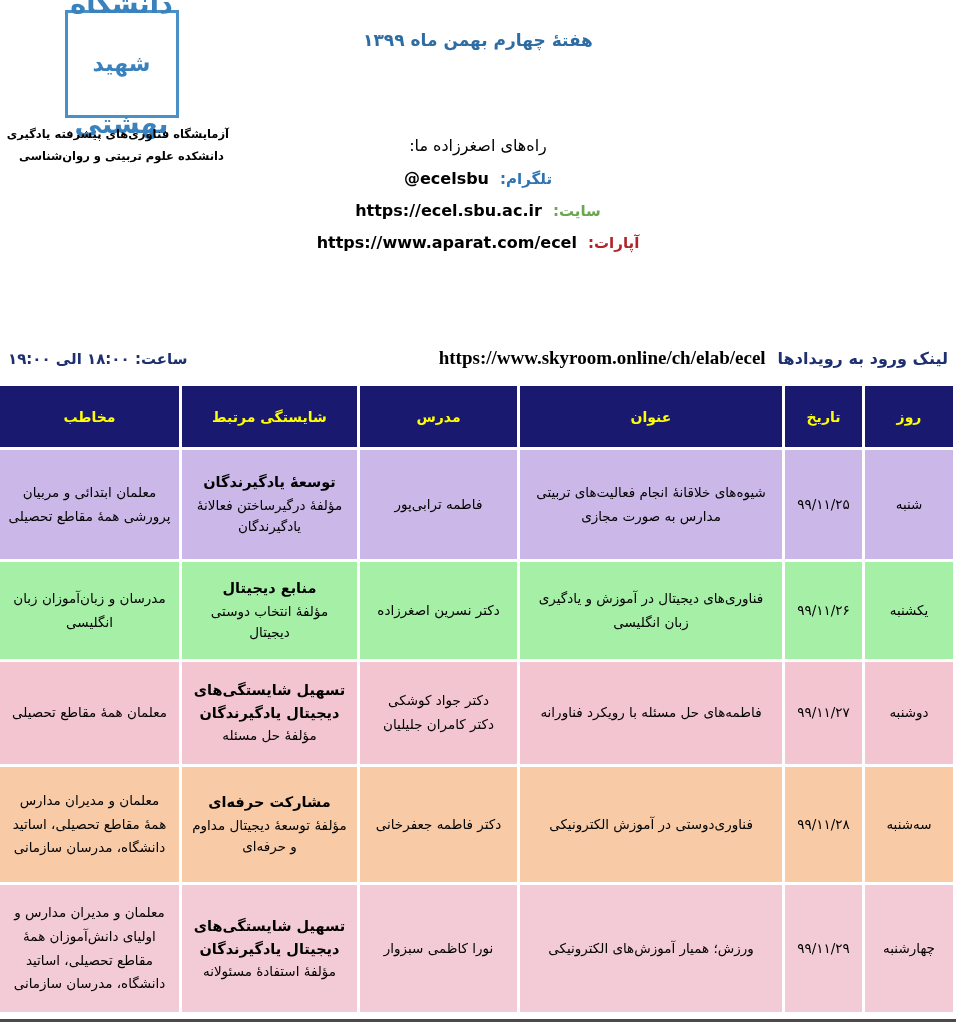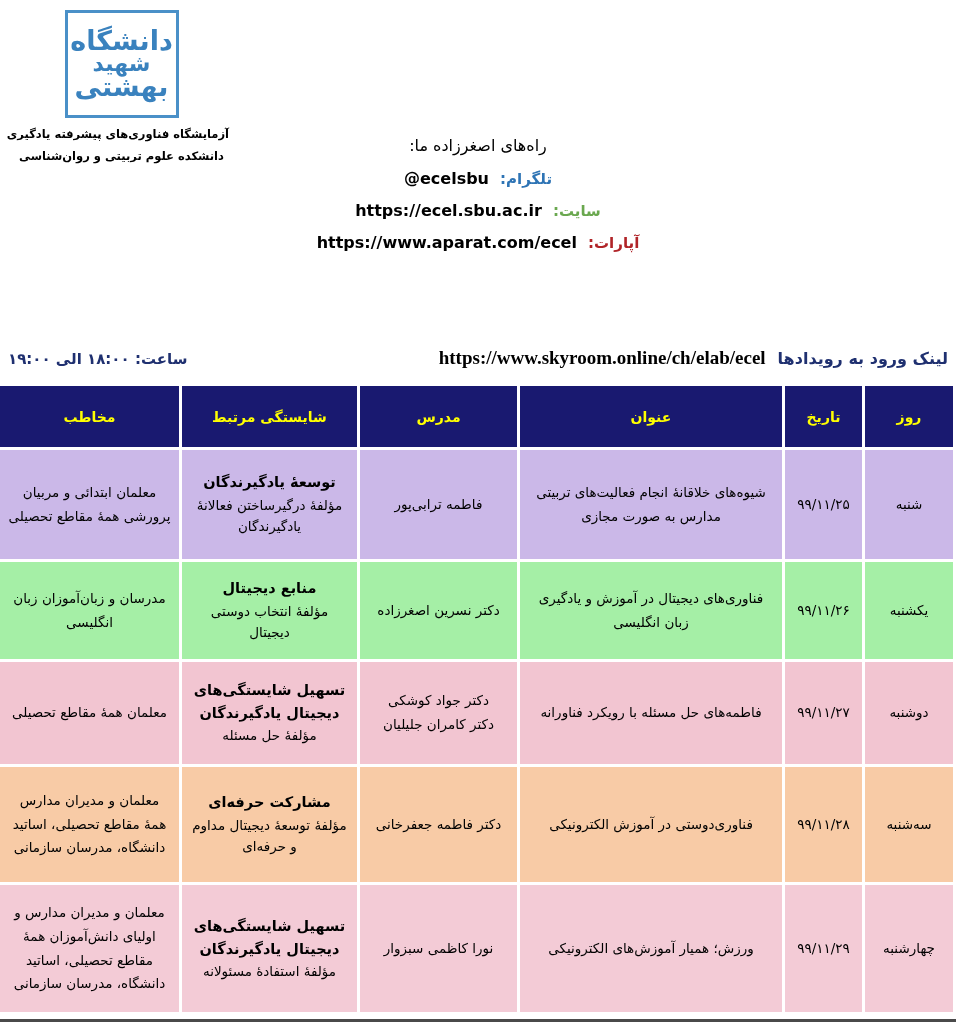--- a/index.html
+++ b/index.html
@@ -13,21 +13,21 @@
     overflow: hidden;
     direction: rtl;
   }
 
   
   .sbu-logo-wrap { position:absolute; top:10px; left:14px; width:215px; text-align:center; direction:rtl; }
   .sbu-logo {
     width:114px; height:108px; margin:0 auto;
     border:3px solid #4a90c8;
     display:flex; flex-direction:column; align-items:center; justify-content:center;
-    background:#ffffff; padding:4px;
+    background:#ffffff; padding:4px;gap:37px;
   }
   .sbu-logo .cal1 { color:#3a82be; font-weight:bold; font-size:27px; line-height:0.95; letter-spacing:-2px; }
   .sbu-logo .cal2 { color:#3a82be; font-weight:bold; font-size:22px; line-height:0.95; letter-spacing:-1px; }
   .sbu-captions { margin-top:6px; }
   .sbu-captions div { font-size:11.5px; font-weight:bold; color:#000; line-height:1.9; white-space:nowrap; }
 
   .main-title {
     position:absolute; top:14px; right:0; left:0;
     text-align:center;
   }
@@ -94,20 +94,21 @@
       <div class="cal2" style="color: rgb(58, 130, 190);">شهید</div>
       <div class="cal1" style="color: rgb(58, 130, 190);">بهشتی</div>
     </div>
     <div class="sbu-captions">
       <div>آزمایشگاه فناوری‌های پیشرفته یادگیری</div>
       <div>دانشکده علوم تربیتی و روان‌شناسی</div>
     </div>
   </div>
 
   <div class="main-title">
+    <div class="t2" style="color: rgb(46, 109, 164);">هفتۀ چهارم بهمن ماه ۱۳۹۹</div>
   </div>
 
 
   <div class="contact">
     <div class="heading">راه‌های اصغرزاده ما:</div>
     <div class="row">
       <span class="lbl" style="color: rgb(46, 116, 181);">تلگرام:</span>
       <span class="val">@ecelsbu</span>
     </div>
     <div class="row">

